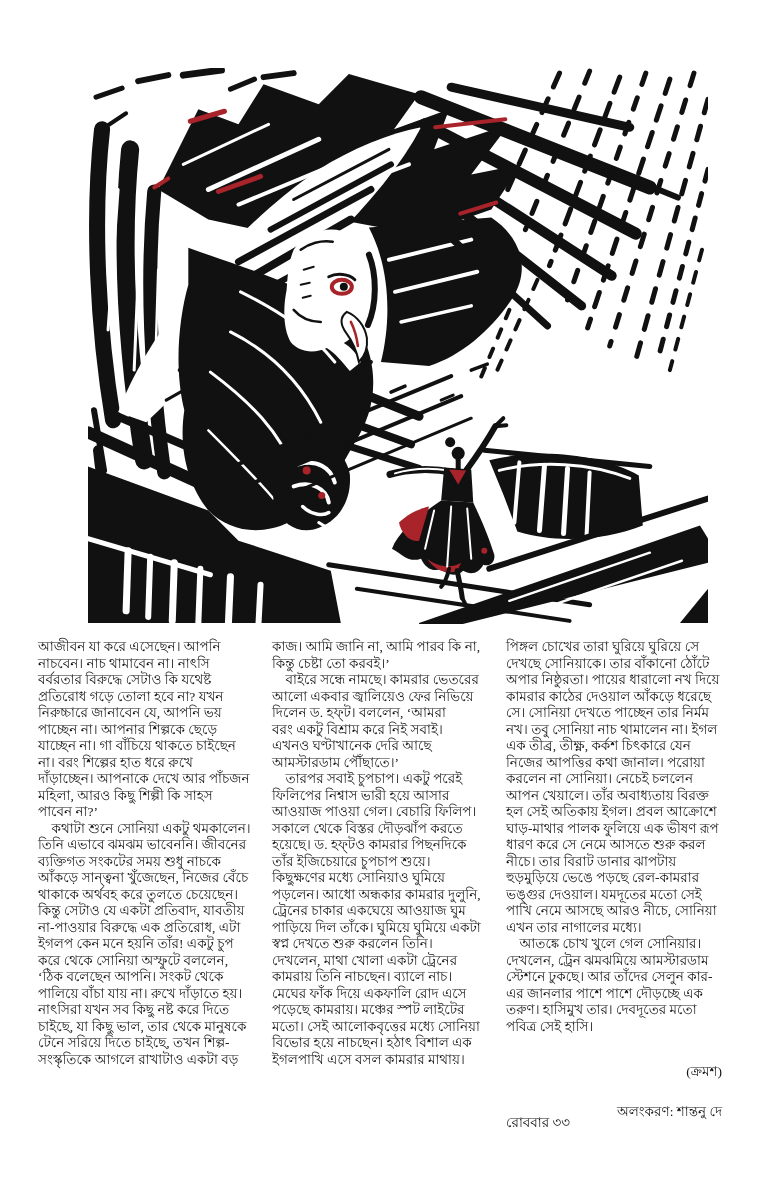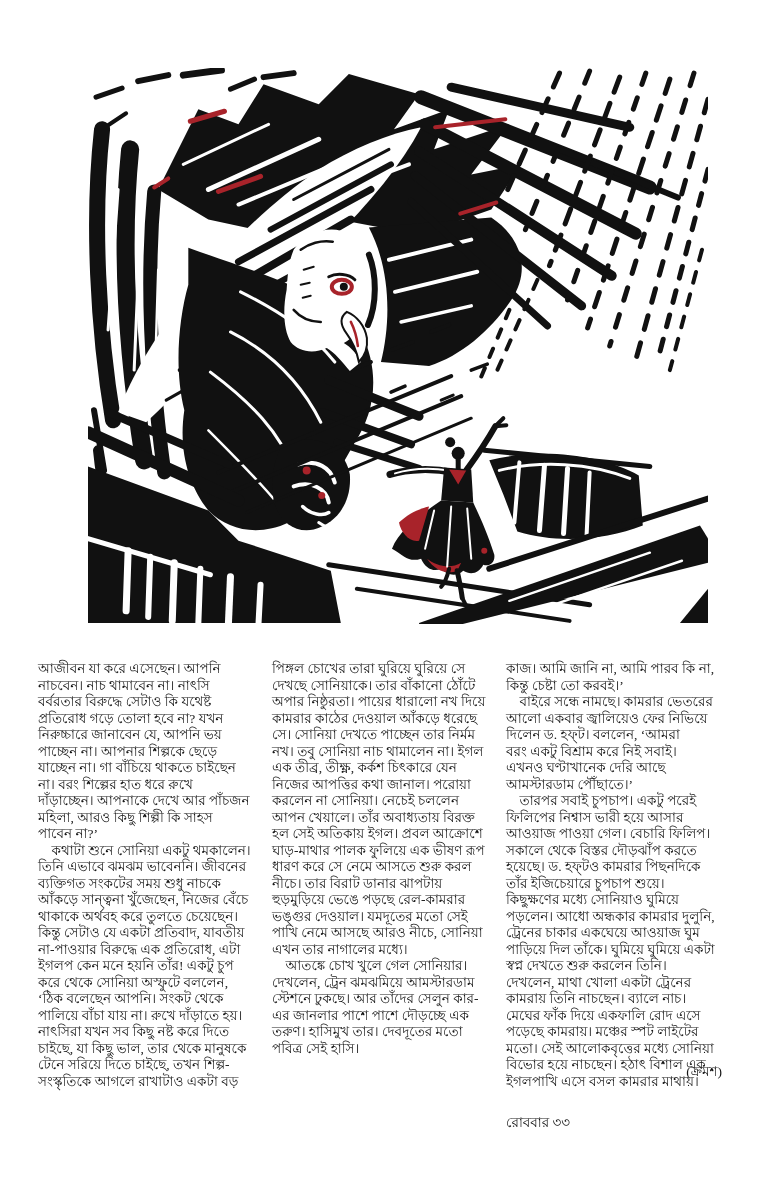--- a/index.html
+++ b/index.html
@@ -9,21 +9,21 @@
     background:#ffffff;
     font-family:"Liberation Serif","DejaVu Serif",serif;
     color:#161616;
     overflow:hidden;
   }
   .illustration{
     position:absolute;left:88px;top:68px;width:620px;height:556px;
   }
   .illustration svg{display:block;width:100%;height:100%;}
   .columns{
-    position:absolute;left:38px;top:661px;width:684px;
+    position:absolute;left:38px;top:639px;width:684px;
     display:flex;gap:18px;
   }
   .col{
     width:216px;flex:0 0 216px;
     font-size:13.5px;line-height:16.5px;
     text-align:left;
   }
   .tline{white-space:pre-wrap;}
   .endmatter{
     position:absolute;left:506px;top:1062px;width:216px;
@@ -273,46 +273,20 @@
         <div class="tline">ইগলপ কেন মনে হয়নি তাঁর! একটু চুপ</div>
         <div class="tline">করে থেকে সোনিয়া অস্ফুটে বললেন,</div>
         <div class="tline">‘ঠিক বলেছেন আপনি। সংকট থেকে</div>
         <div class="tline">পালিয়ে বাঁচা যায় না। রুখে দাঁড়াতে হয়।</div>
         <div class="tline">নাৎসিরা যখন সব কিছু নষ্ট করে দিতে</div>
         <div class="tline">চাইছে, যা কিছু ভাল, তার থেকে মানুষকে</div>
         <div class="tline">টেনে সরিয়ে দিতে চাইছে, তখন শিল্প-</div>
         <div class="tline">সংস্কৃতিকে আগলে রাখাটাও একটা বড়</div>
       </div>
     <div class="col">
-        <div class="tline">পিঙ্গল চোখের তারা ঘুরিয়ে ঘুরিয়ে সে</div>
-        <div class="tline">দেখছে সোনিয়াকে। তার বাঁকানো ঠোঁটে</div>
-        <div class="tline">অপার নিষ্ঠুরতা। পায়ের ধারালো নখ দিয়ে</div>
-        <div class="tline">কামরার কাঠের দেওয়াল আঁকড়ে ধরেছে</div>
-        <div class="tline">সে। সোনিয়া দেখতে পাচ্ছেন তার নির্মম</div>
-        <div class="tline">নখ। তবু সোনিয়া নাচ থামালেন না। ইগল</div>
-        <div class="tline">এক তীব্র, তীক্ষ্ণ, কর্কশ চিৎকারে যেন</div>
-        <div class="tline">নিজের আপত্তির কথা জানাল। পরোয়া</div>
-        <div class="tline">করলেন না সোনিয়া। নেচেই চললেন</div>
-        <div class="tline">আপন খেয়ালে। তাঁর অবাধ্যতায় বিরক্ত</div>
-        <div class="tline">হল সেই অতিকায় ইগল। প্রবল আক্রোশে</div>
-        <div class="tline">ঘাড়-মাথার পালক ফুলিয়ে এক ভীষণ রূপ</div>
-        <div class="tline">ধারণ করে সে নেমে আসতে শুরু করল</div>
-        <div class="tline">নীচে। তার বিরাট ডানার ঝাপটায়</div>
-        <div class="tline">হুড়মুড়িয়ে ভেঙে পড়ছে রেল-কামরার</div>
-        <div class="tline">ভঙ্গুর দেওয়াল। যমদূতের মতো সেই</div>
-        <div class="tline">পাখি নেমে আসছে আরও নীচে, সোনিয়া</div>
-        <div class="tline">এখন তার নাগালের মধ্যে।</div>
-        <div class="tline"> আতঙ্কে চোখ খুলে গেল সোনিয়ার।</div>
-        <div class="tline">দেখলেন, ট্রেন ঝমঝমিয়ে আমস্টারডাম</div>
-        <div class="tline">স্টেশনে ঢুকছে। আর তাঁদের সেলুন কার-</div>
-        <div class="tline">এর জানলার পাশে পাশে দৌড়চ্ছে এক</div>
-        <div class="tline">তরুণ। হাসিমুখ তার। দেবদূতের মতো</div>
-        <div class="tline">পবিত্র সেই হাসি।</div>
-      </div>
-    <div class="col">
         <div class="tline">কাজ। আমি জানি না, আমি পারব কি না,</div>
         <div class="tline">কিন্তু চেষ্টা তো করবই।’</div>
         <div class="tline"> বাইরে সন্ধে নামছে। কামরার ভেতরের</div>
         <div class="tline">আলো একবার জ্বালিয়েও ফের নিভিয়ে</div>
         <div class="tline">দিলেন ড. হফ্‌ট। বললেন, ‘আমরা</div>
         <div class="tline">বরং একটু বিশ্রাম করে নিই সবাই।</div>
         <div class="tline">এখনও ঘণ্টাখানেক দেরি আছে</div>
         <div class="tline">আমস্টারডাম পৌঁছাতে।’</div>
         <div class="tline"> তারপর সবাই চুপচাপ। একটু পরেই</div>
         <div class="tline">ফিলিপের নিশ্বাস ভারী হয়ে আসার</div>
@@ -326,21 +300,48 @@
         <div class="tline">পাড়িয়ে দিল তাঁকে। ঘুমিয়ে ঘুমিয়ে একটা</div>
         <div class="tline">স্বপ্ন দেখতে শুরু করলেন তিনি।</div>
         <div class="tline">দেখলেন, মাথা খোলা একটা ট্রেনের</div>
         <div class="tline">কামরায় তিনি নাচছেন। ব্যালে নাচ।</div>
         <div class="tline">মেঘের ফাঁক দিয়ে একফালি রোদ এসে</div>
         <div class="tline">পড়েছে কামরায়। মঞ্চের স্পট লাইটের</div>
         <div class="tline">মতো। সেই আলোকবৃত্তের মধ্যে সোনিয়া</div>
         <div class="tline">বিভোর হয়ে নাচছেন। হঠাৎ বিশাল এক</div>
         <div class="tline">ইগলপাখি এসে বসল কামরার মাথায়।</div>
       </div>
+    <div class="col">
+        <div class="tline">পিঙ্গল চোখের তারা ঘুরিয়ে ঘুরিয়ে সে</div>
+        <div class="tline">দেখছে সোনিয়াকে। তার বাঁকানো ঠোঁটে</div>
+        <div class="tline">অপার নিষ্ঠুরতা। পায়ের ধারালো নখ দিয়ে</div>
+        <div class="tline">কামরার কাঠের দেওয়াল আঁকড়ে ধরেছে</div>
+        <div class="tline">সে। সোনিয়া দেখতে পাচ্ছেন তার নির্মম</div>
+        <div class="tline">নখ। তবু সোনিয়া নাচ থামালেন না। ইগল</div>
+        <div class="tline">এক তীব্র, তীক্ষ্ণ, কর্কশ চিৎকারে যেন</div>
+        <div class="tline">নিজের আপত্তির কথা জানাল। পরোয়া</div>
+        <div class="tline">করলেন না সোনিয়া। নেচেই চললেন</div>
+        <div class="tline">আপন খেয়ালে। তাঁর অবাধ্যতায় বিরক্ত</div>
+        <div class="tline">হল সেই অতিকায় ইগল। প্রবল আক্রোশে</div>
+        <div class="tline">ঘাড়-মাথার পালক ফুলিয়ে এক ভীষণ রূপ</div>
+        <div class="tline">ধারণ করে সে নেমে আসতে শুরু করল</div>
+        <div class="tline">নীচে। তার বিরাট ডানার ঝাপটায়</div>
+        <div class="tline">হুড়মুড়িয়ে ভেঙে পড়ছে রেল-কামরার</div>
+        <div class="tline">ভঙ্গুর দেওয়াল। যমদূতের মতো সেই</div>
+        <div class="tline">পাখি নেমে আসছে আরও নীচে, সোনিয়া</div>
+        <div class="tline">এখন তার নাগালের মধ্যে।</div>
+        <div class="tline"> আতঙ্কে চোখ খুলে গেল সোনিয়ার।</div>
+        <div class="tline">দেখলেন, ট্রেন ঝমঝমিয়ে আমস্টারডাম</div>
+        <div class="tline">স্টেশনে ঢুকছে। আর তাঁদের সেলুন কার-</div>
+        <div class="tline">এর জানলার পাশে পাশে দৌড়চ্ছে এক</div>
+        <div class="tline">তরুণ। হাসিমুখ তার। দেবদূতের মতো</div>
+        <div class="tline">পবিত্র সেই হাসি।</div>
+      </div>
   </div>
 
   <div class="endmatter">
     <div class="marker">(ক্রমশ)</div>
+    <div>অলংকরণ: শান্তনু দে</div>
   </div>
 
   <div class="footer">রোববার ৩৩</div>
 
 </div>
 
 </body></html>

